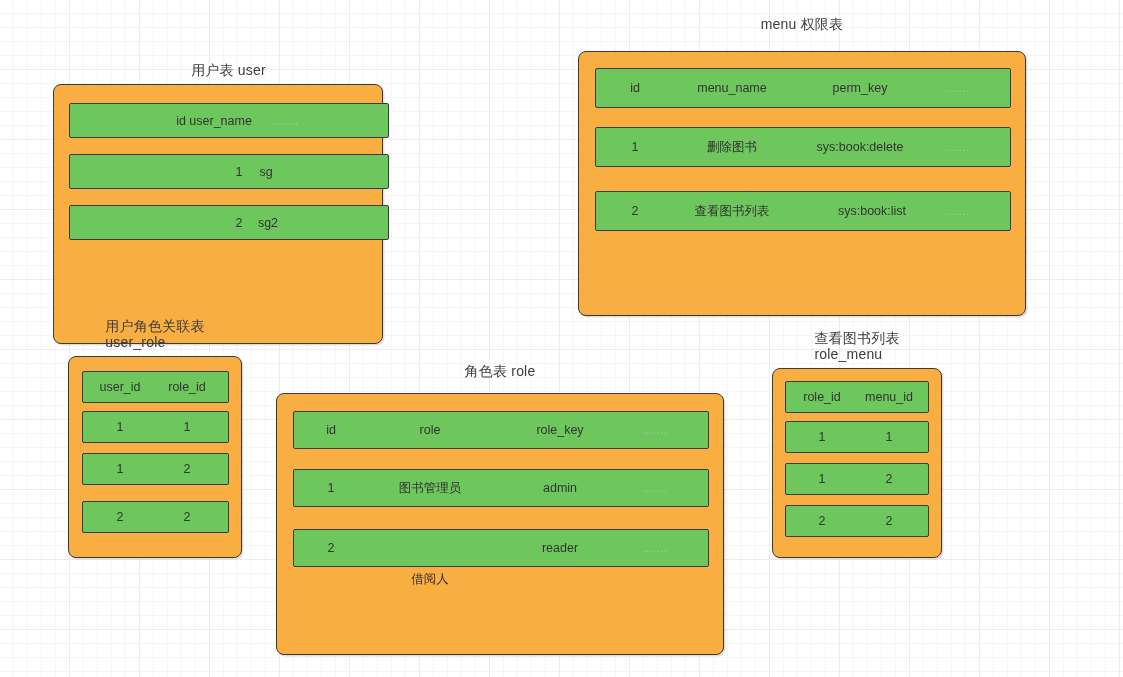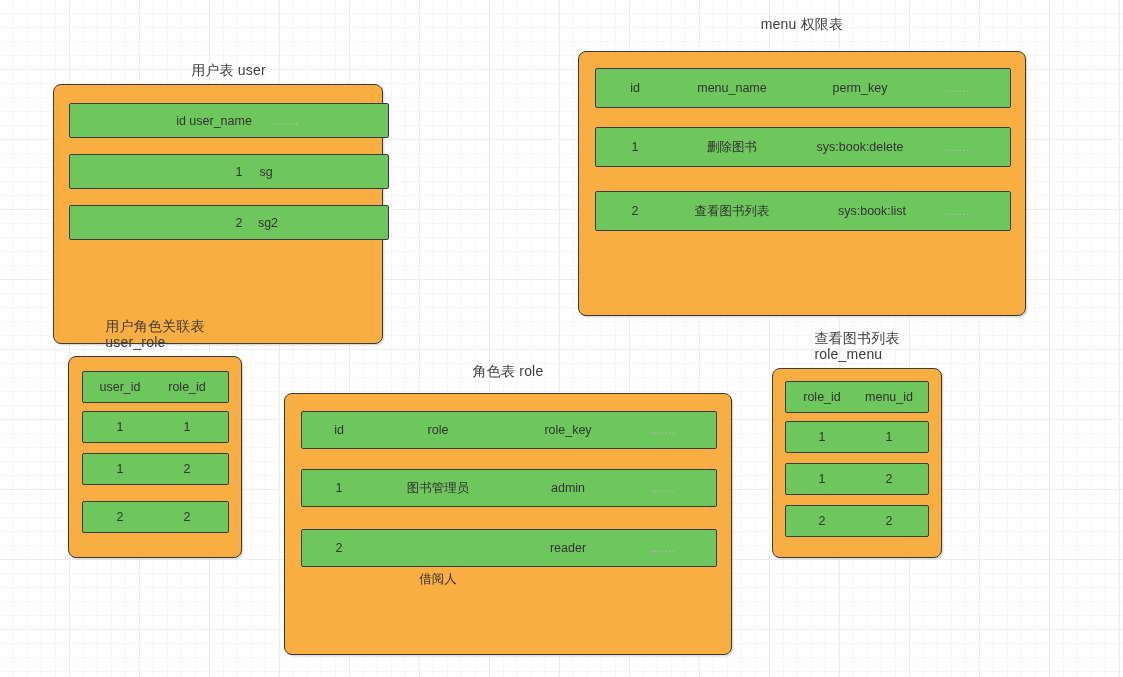--- a/index.html
+++ b/index.html
@@ -151,21 +151,21 @@
         <span class="cell" style="left:37px;">1</span>
         <span class="cell" style="left:104px;">2</span>
       </div>
       <div class="row" style="left:13px; top:144px; width:147px; height:32px;">
         <span class="cell" style="left:37px;">2</span>
         <span class="cell" style="left:104px;">2</span>
       </div>
     </div>
   </div>
 
-  <div class="entity" style="left:284px; top:363px; width:448px; height:292px;">
+  <div class="entity" style="left:276px; top:363px; width:448px; height:292px;">
     <div class="entity-title" style="top:0px;">
       <span class="t-line1">角色表  role</span>
     </div>
     <div class="entity-box" style="left:0px; top:30px; width:448px; height:262px;">
       <div class="row" style="left:16px; top:17px; width:416px; height:38px;">
         <span class="cell" style="left:37px;">id</span>
         <span class="cell" style="left:136px;">role</span>
         <span class="cell" style="left:266px;">role_key</span>
         <span class="cell dots" style="left:361px;">.......</span>
       </div>

